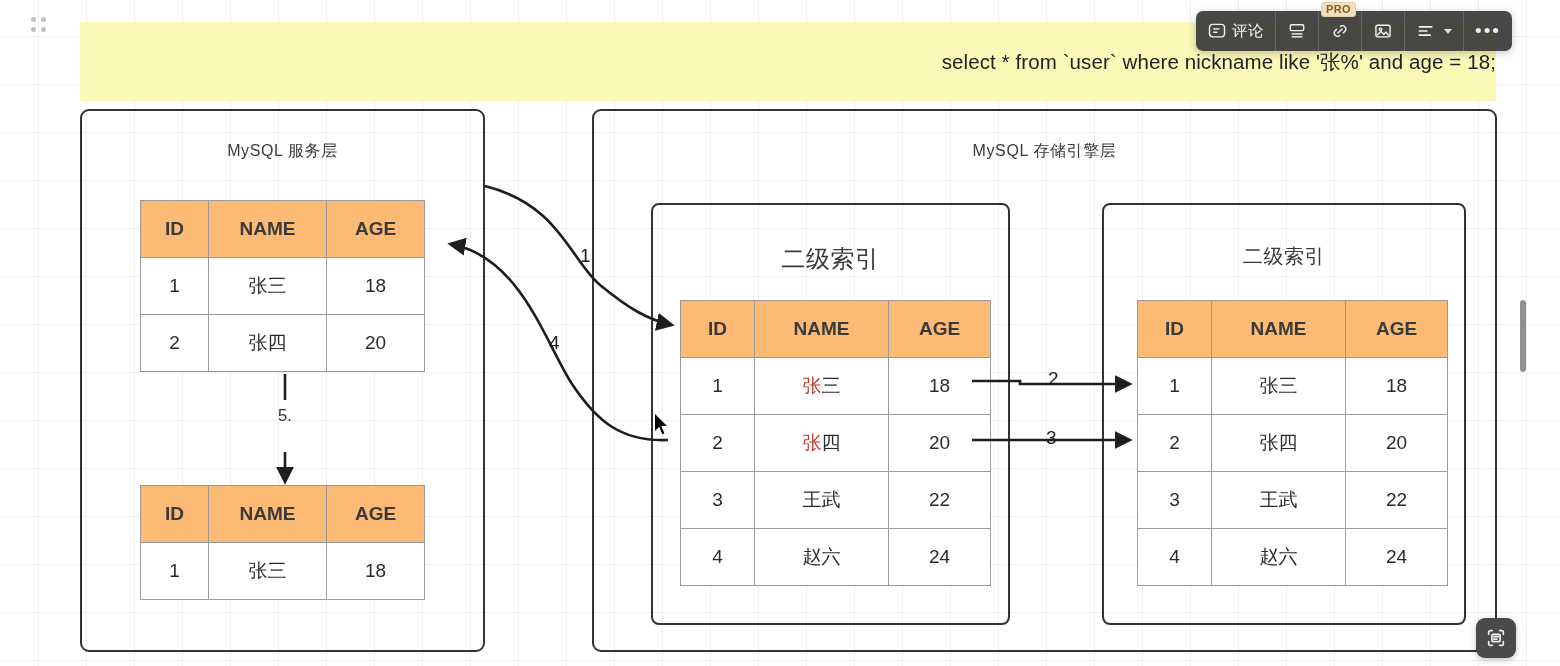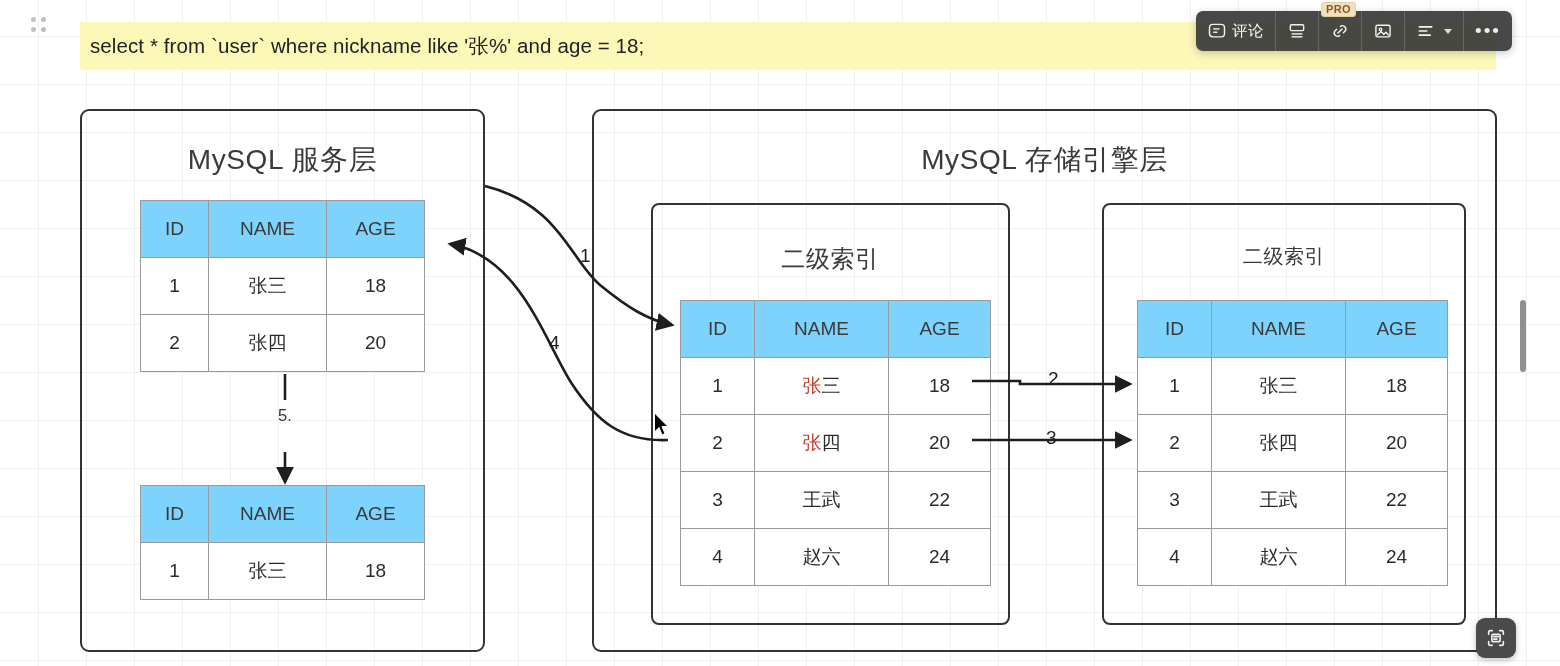--- a/index.html
+++ b/index.html
@@ -28,23 +28,23 @@
     gap: 4px;
   }
   .drag-handle i {
     width: 5px; height: 5px; border-radius: 50%;
     background: #c0c0c0; display: block;
   }
 
   
   .sql-banner {
     position: absolute; left: 80px; top: 22px;
-    width: 1416px; height: 48px;
+    width: 1416px; height: 79px;
     background: #fbf8b8;
-    display: flex; align-items: center; justify-content: flex-start;
+    display: flex; align-items: center; justify-content: flex-end;
   }
   .sql-text {
     font-size: 20.5px; color: #222; letter-spacing: .1px;
     font-family: "Liberation Sans", "DejaVu Sans", sans-serif;
     white-space: pre;
     margin-left: 10px;
   }
 
   
   .toolbar {
@@ -96,21 +96,21 @@
   }
   #panel-service { left: 80px;  top: 109px; width: 405px; height: 543px; }
   #panel-engine  { left: 592px; top: 109px; width: 905px; height: 543px; }
   #panel-secondary { left: 651px; top: 203px; width: 359px; height: 422px; }
   #panel-clustered { left: 1102px; top: 203px; width: 364px; height: 422px; }
   #panel-secondary, #panel-clustered { border-width: 2.2px; border-radius: 8px; }
 
   .panel-title {
     position: absolute; left: 0; right: 0;
     text-align: center;
-    font-size: 28px; color: #3a3a3a;
+    font-size: 16px; color: #3a3a3a;
     letter-spacing: .6px;
   }
   #panel-service .panel-title { top: 30px; }
   #panel-engine .panel-title  { top: 30px; }
   #panel-secondary .panel-title { top: 38px; font-size: 24px; }
   #panel-clustered .panel-title { top: 38px; font-size: 20px; }
 
   
   table.dt {
     position: absolute;
@@ -120,21 +120,21 @@
   }
   table.dt th, table.dt td {
     border: 1.2px solid #9a9a9a;
     text-align: center;
     font-size: 19px;
     color: #2b2b2b;
     font-weight: normal;
     height: 57px;
     background: #fff;
   }
-  table.dt th { background: #7dd3fc; color: #3a3a3a; }
+  table.dt th { background: #fdba74; color: #3a3a3a; font-weight: bold; }
   .c-id   { width: 68px; }
   .c-name { width: 118px; margin-left: 44px; }
   .c-age  { width: 98px; }
   .hl { color: #c0392b; }
 
   #tbl-service   { left: 140px; top: 200px; }
   #tbl-result    { left: 140px; top: 485px; }
   #tbl-secondary { left: 680px; top: 300px; }
   #tbl-clustered { left: 1137px; top: 300px; }
   #tbl-secondary .c-id, #tbl-clustered .c-id { width: 74px; }

